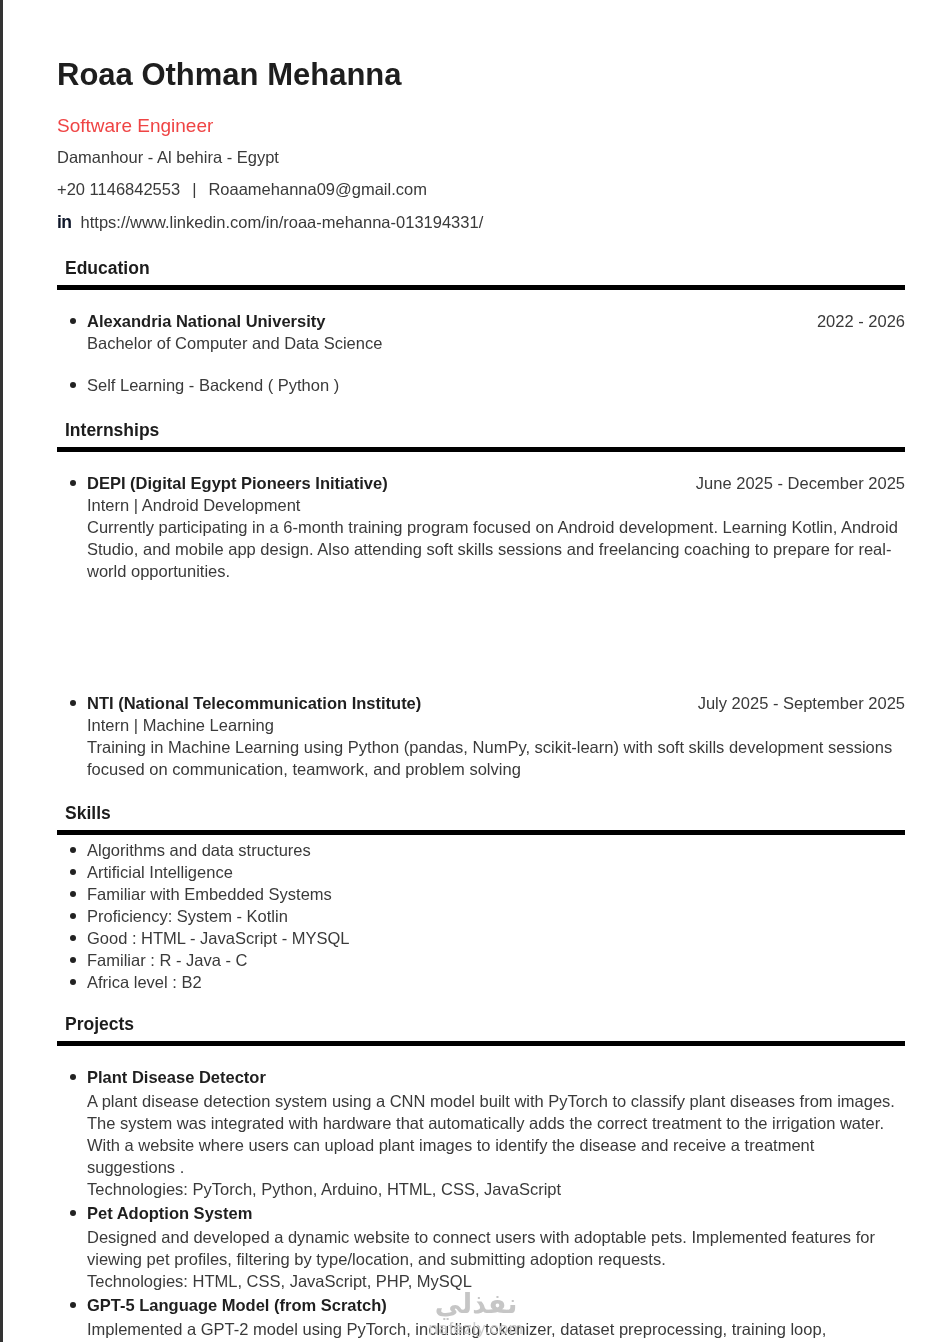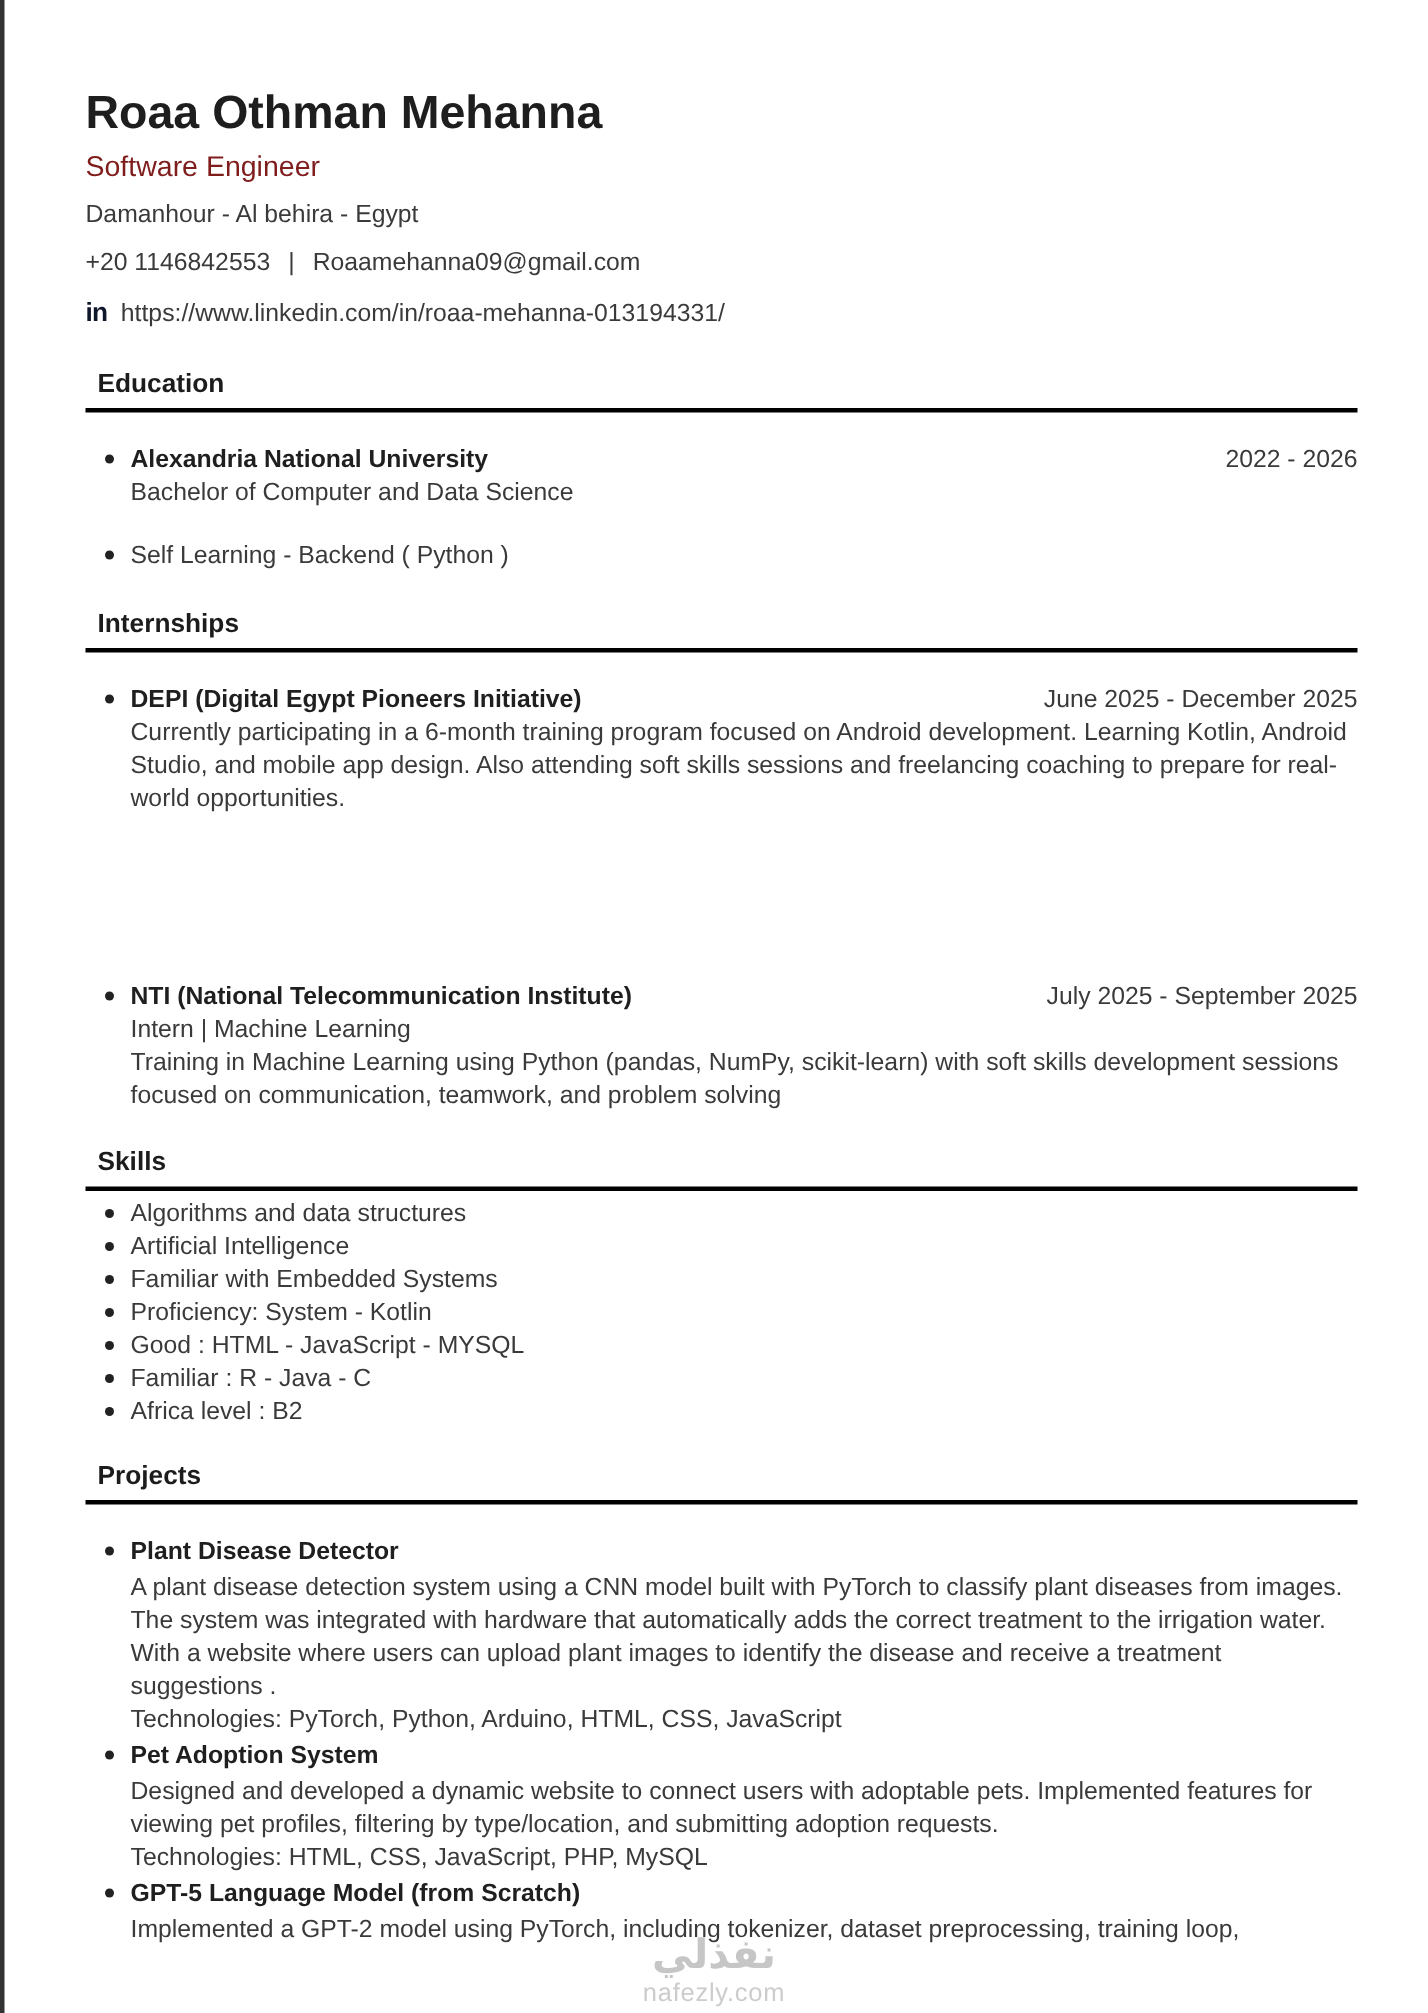--- a/index.html
+++ b/index.html
@@ -26,22 +26,22 @@
   .resume-header { text-align: left; }
   .name {
     margin: 0;
     font-size: 31px;
     font-weight: 700;
     color: #1e1e1e;
     line-height: 38px;
   }
   .job-title {
     font-size: 19px;
-    color: #7f1d1d;
-    margin-top: 6px;
+    color: #ef4444;
+    margin-top: 20px;
     line-height: 24px;
   }
   .location {
     font-size: 16.5px;
     margin-top: 9px;
     line-height: 21px;
   }
   .contact-line {
     font-size: 16.5px;
     margin-top: 11px;
@@ -61,21 +61,21 @@
     letter-spacing: -0.5px;
   }
   
   .section { margin-top: 0; }
   .section-heading {
     margin: 0;
     font-size: 17.5px;
     font-weight: 700;
     color: #1c1c1c;
     padding: 0 0 7px 8px;
-    border-bottom: 3px solid #000000;
+    border-bottom: 5px solid #000000;
     line-height: 20px;
   }
   .sec-education .section-heading   { margin-top: 25px; }
   .sec-internships .section-heading { margin-top: 24px; }
   .sec-skills .section-heading      { margin-top: 23px; }
   .sec-projects .section-heading    { margin-top: 21px; }
 
   ul.entries, ul.skill-list {
     list-style: none;
     margin: 0;
@@ -186,20 +186,21 @@
   </section>
 
   <section class="section sec-internships">
     <h2 class="section-heading">Internships</h2>
     <ul class="entries">
       <li class="entry gap-after">
         <div class="entry-row">
           <span class="entry-title">DEPI (Digital Egypt Pioneers Initiative)</span>
           <span class="entry-date">June 2025 - December 2025</span>
         </div>
+        <div class="entry-role">Intern | Android Development</div>
         <div class="entry-desc">Currently participating in a 6-month training program focused on Android development. Learning Kotlin, Android Studio, and mobile app design. Also attending soft skills sessions and freelancing coaching to prepare for real-world opportunities.</div>
       </li>
       <li class="entry">
         <div class="entry-row">
           <span class="entry-title">NTI (National Telecommunication Institute)</span>
           <span class="entry-date">July 2025 - September 2025</span>
         </div>
         <div class="entry-role">Intern | Machine Learning</div>
         <div class="entry-desc">Training in Machine Learning using Python (pandas, NumPy, scikit-learn) with soft skills development sessions focused on communication, teamwork, and problem solving</div>
       </li>

